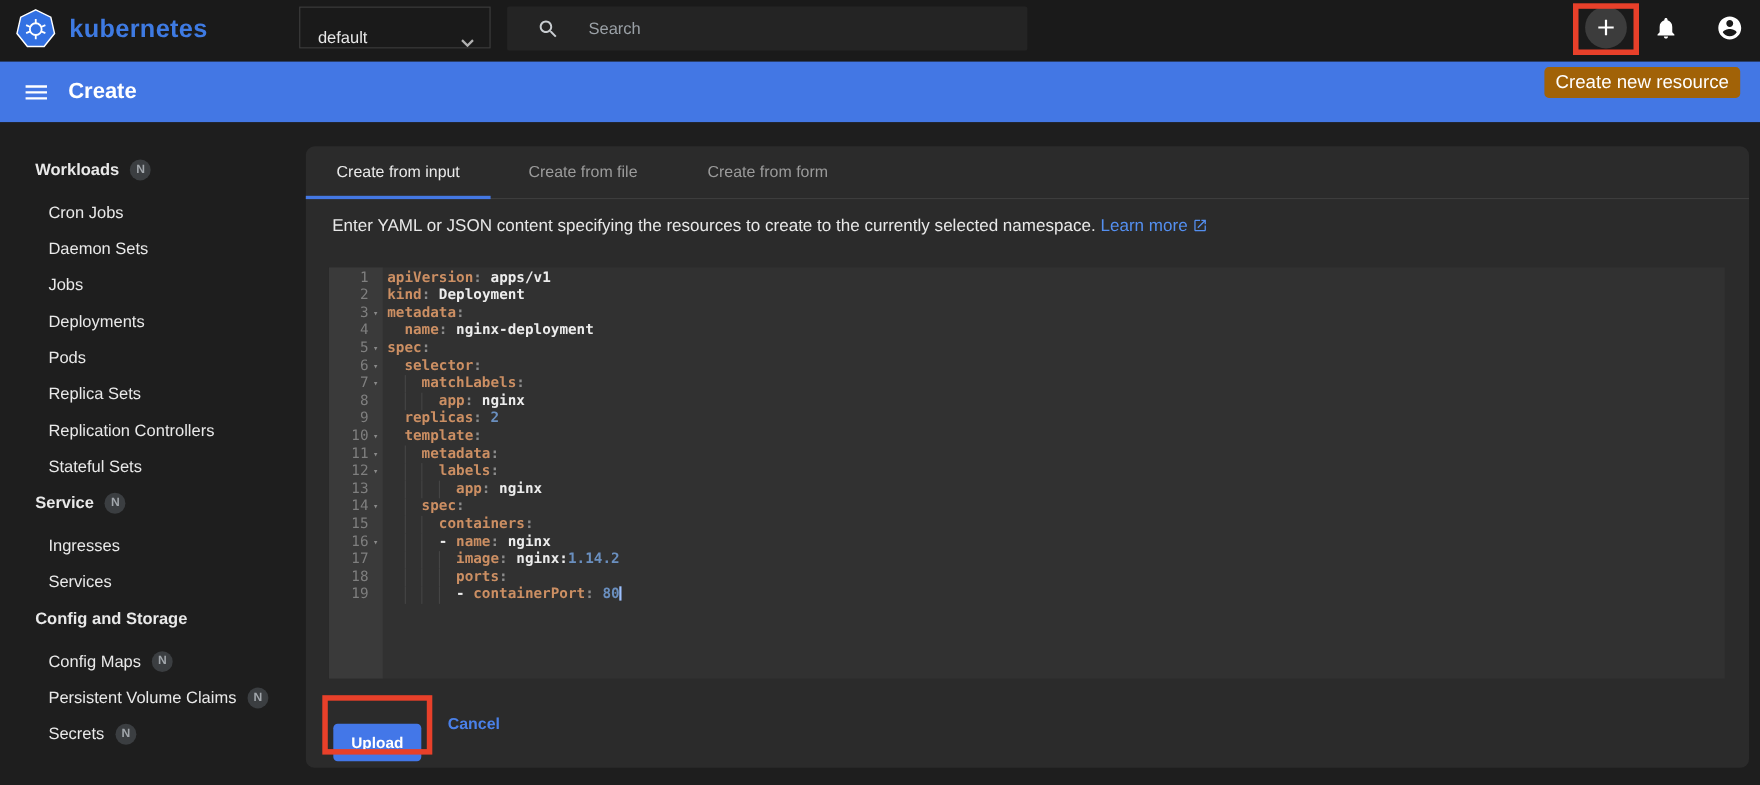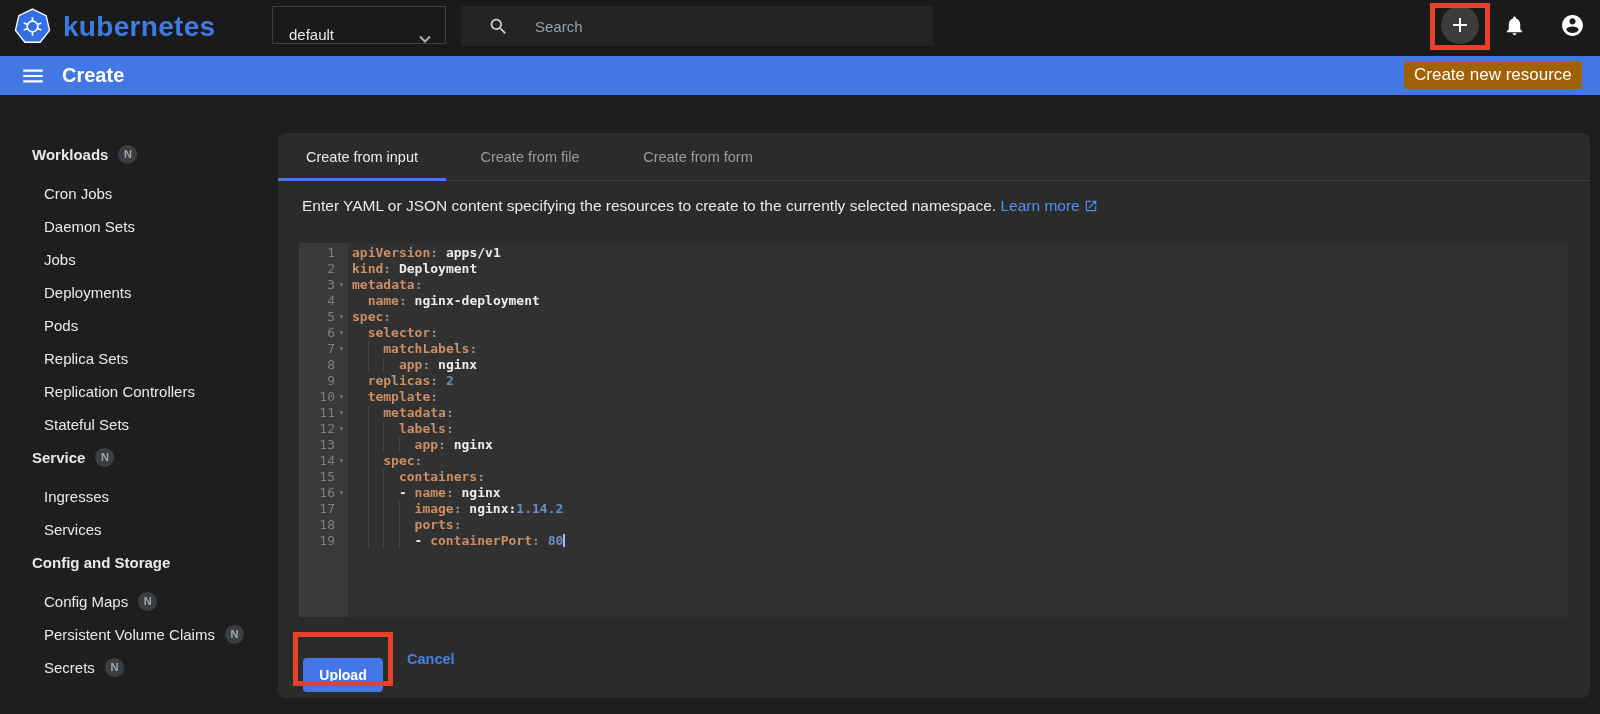--- a/index.html
+++ b/index.html
@@ -2,21 +2,21 @@
 <html><head>
 <meta charset="utf-8">
 <style>
   * { margin:0; padding:0; box-sizing:border-box; }
   html,body { width:1600px; height:714px; overflow:hidden; background:#1e1e1e;
               font-family:"Liberation Sans", sans-serif; }
 
   
   .topbar { position:absolute; left:0; top:0; width:1600px; height:56px; background:#1a1a1a; }
   .brand { position:absolute; left:14px; top:8px; display:flex; align-items:center; gap:12px; }
-  .brand-name { color:#3e7ae2; font-size:28px; font-weight:bold; letter-spacing:.3px; }
+  .brand-name { color:#3e7ae2; font-size:23px; font-weight:bold; letter-spacing:.3px; }
   .ns-select { position:absolute; left:272px; top:6px; width:174px; height:38px;
                border:1px solid #3e3e3e; display:flex; align-items:flex-end;
                padding:0 14px 0 16px; cursor:pointer; }
   .ns-select .ns-value { color:#e8e8e8; font-size:15px; flex:1; }
   .search-box { position:absolute; left:461px; top:6px; width:473px; height:40px;
                 background:#242424; display:flex; align-items:center; border-radius:2px; }
   .search-box svg { margin:0 26px 0 27px; }
   .search-box input { background:transparent; border:none; outline:none; color:#e8e8e8;
                       font-size:15px; width:330px; font-family:"Liberation Sans",sans-serif; }
   .search-box input::placeholder { color:#9aa0a6; }
@@ -25,21 +25,21 @@
                  justify-content:center; cursor:pointer; }
   .icon-btn { position:absolute; top:14px; cursor:pointer; }
   .annot-box { position:absolute; border:5px solid #e8402a; z-index:30; pointer-events:none; }
   .annot-plus { left:1430px; top:3px; width:60px; height:47px; }
 
   
   .tooltip { position:absolute; left:1404px; top:61px; z-index:25; background:#a16207;
              color:#fff; font-size:17px; padding:4px 10px; border-radius:4px; white-space:nowrap; }
 
   
-  .appbar { position:absolute; left:0; top:56px; width:1600px; height:39px; background:#4377e4;
+  .appbar { position:absolute; left:0; top:56px; width:1600px; height:55px; background:#4377e4;
             display:flex; align-items:center; }
   .hamburger { margin-left:20px; cursor:pointer; display:flex; }
   .appbar-title { color:#fff; font-size:20px; font-weight:bold; margin-left:16px; }
 
   
   .sidebar { position:absolute; left:0; top:111px; width:278px; height:603px; padding-top:24px; }
   .nav-row { height:24px; margin-bottom:9px; display:flex; align-items:center;
              color:#e9e9e9; font-size:15px; padding-left:44px; cursor:pointer; }
   .nav-row.header { font-weight:bold; padding-left:32px; margin-top:7px; margin-bottom:15px; }
   .n-badge { width:19px; height:19px; border-radius:50%; background:#3b3e41; color:#a2a7ac;

